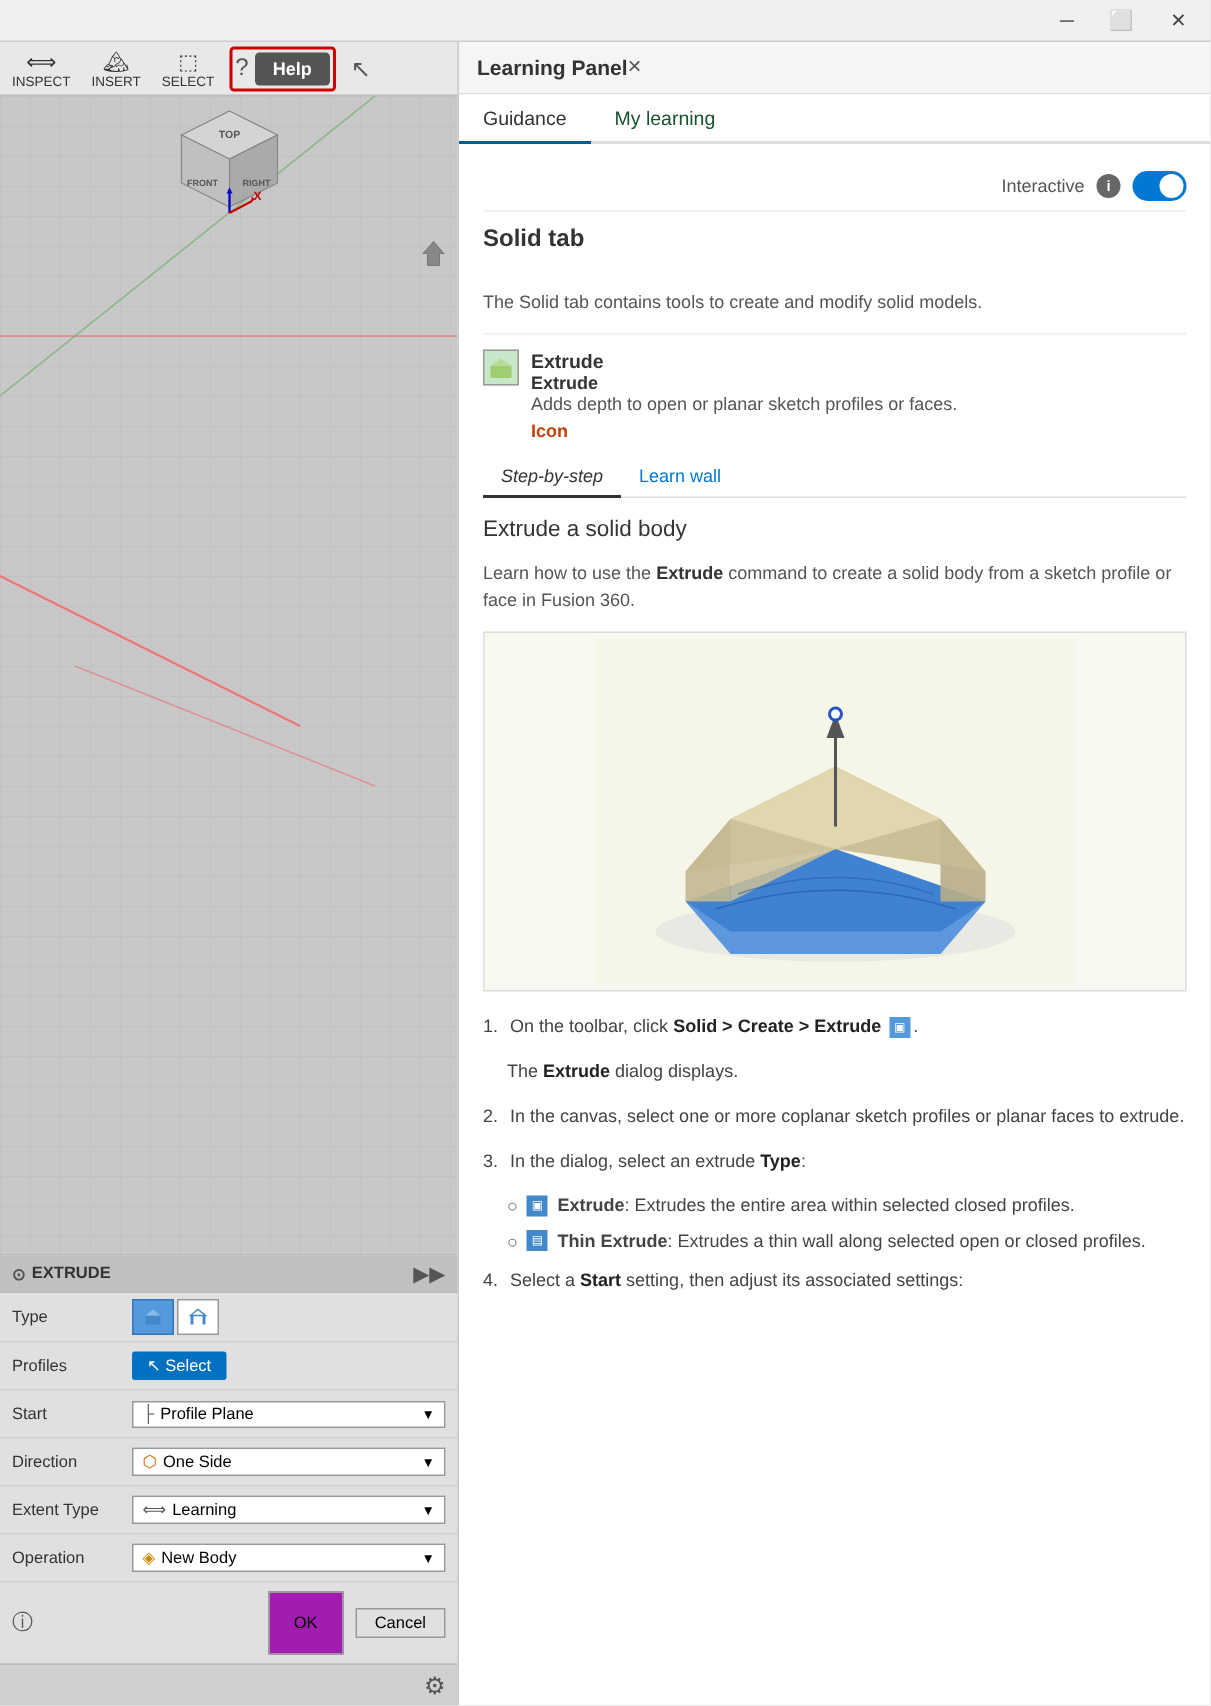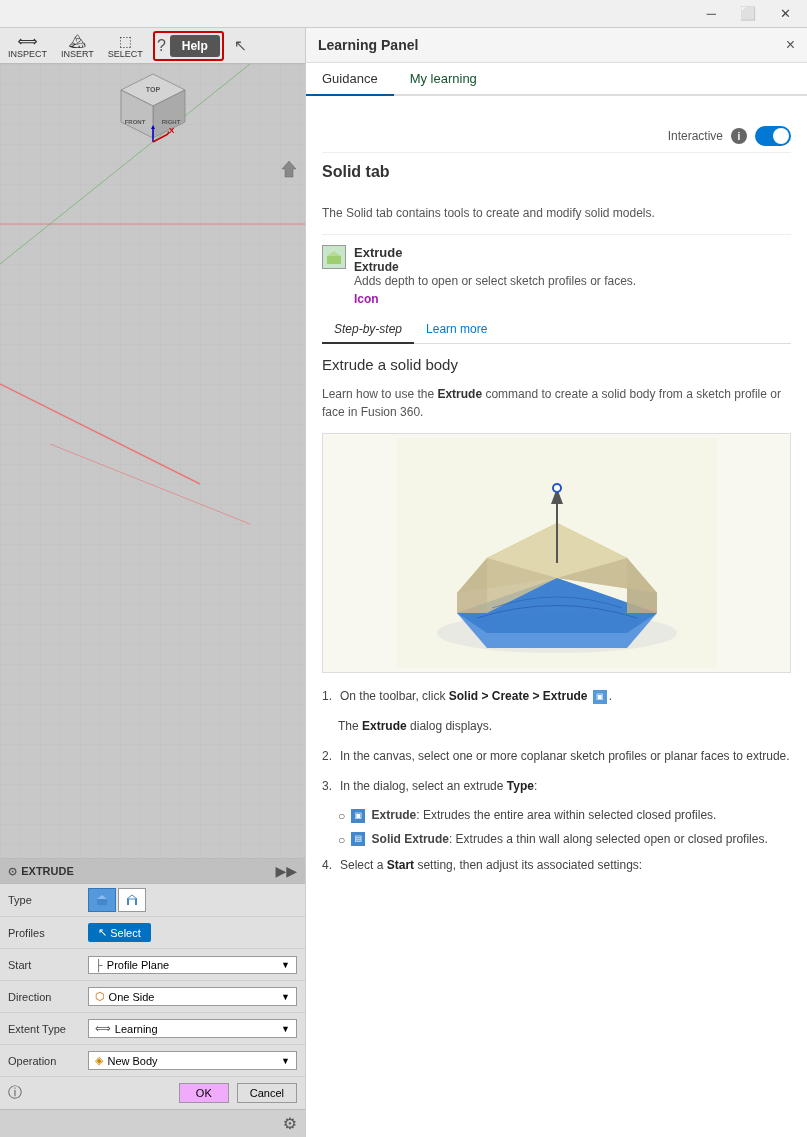--- a/index.html
+++ b/index.html
@@ -29,52 +29,52 @@
     .dialog-title { font-size: 11px; font-weight: bold; color: #333; display: flex; align-items: center; gap: 4px; }
     .dialog-row { display: flex; align-items: center; padding: 4px 8px; border-bottom: 1px solid #d0d0d0; min-height: 32px; }
     .dialog-label { width: 80px; font-size: 11px; color: #333; flex-shrink: 0; }
     .dialog-control { flex: 1; display: flex; align-items: center; }
     .type-btn { width: 28px; height: 24px; border: 1px solid #999; background: white; cursor: pointer; margin-right: 2px; display: flex; align-items: center; justify-content: center; font-size: 10px; }
     .type-btn.active { background: #5599dd; border-color: #3377bb; }
     .select-btn { background: #0070c0; color: white; border: none; padding: 3px 10px; font-size: 11px; cursor: pointer; display: flex; align-items: center; gap: 3px; border-radius: 2px; }
     .dropdown { display: flex; align-items: center; background: white; border: 1px solid #999; padding: 2px 6px; font-size: 11px; flex: 1; cursor: pointer; }
     .dropdown-arrow { margin-left: auto; font-size: 9px; }
     .dialog-footer { display: flex; justify-content: flex-end; align-items: center; gap: 8px; padding: 6px 8px; }
-    .btn-ok { background: #f0abfc; border: 1px solid #999; padding: 3px 16px; font-size: 11px; cursor: pointer; }
+    .btn-ok { background: #a21caf; border: 1px solid #999; padding: 14px 16px; font-size: 11px; cursor: pointer; }
     .btn-cancel { background: #e0e0e0; border: 1px solid #999; padding: 3px 12px; font-size: 11px; cursor: pointer; }
     .bottom-bar { height: 28px; background: #d0d0d0; display: flex; align-items: center; justify-content: flex-end; padding: 0 8px; border-top: 1px solid #bbb; }
 
     
     .right-panel { flex: 1; background: white; display: flex; flex-direction: column; border-left: 1px solid #ccc; }
-    .panel-header { background: #f5f5f5; display: flex; align-items: center; justify-content: space-between; padding: 8px 12px; border-bottom: 1px solid #ddd; }
+    .panel-header { background: #f5f5f5; display: flex; align-items: center; padding: 8px 12px; border-bottom: 1px solid #ddd; }
     .panel-title { font-size: 14px; font-weight: 600; color: #333; }
     .panel-close { font-size: 16px; color: #555; cursor: pointer; border: none; background: none; }
     .panel-tabs { display: flex; border-bottom: 2px solid #ddd; background: white; }
     .tab { padding: 8px 16px; font-size: 13px; cursor: pointer; color: #14532d; border: none; background: none; border-bottom: 2px solid transparent; margin-bottom: -2px; }
     .tab.active { color: #333; border-bottom: 2px solid #005a9e; font-weight: 500; }
 
     
-    .panel-content { flex: 1; overflow-y: auto; padding: 24px 16px; }
+    .panel-content { flex: 1; overflow-y: auto; padding: 12px 16px; }
     .interactive-row { display: flex; align-items: center; justify-content: flex-end; gap: 8px; padding: 6px 0; border-bottom: 1px solid #eee; margin-bottom: 10px; }
     .interactive-label { font-size: 12px; color: #555; }
     .info-circle { display: inline-flex; align-items: center; justify-content: center; width: 16px; height: 16px; border-radius: 50%; background: #666; color: white; font-size: 10px; font-weight: bold; cursor: pointer; }
     .toggle { width: 36px; height: 20px; background: #0078d4; border-radius: 10px; position: relative; cursor: pointer; }
     .toggle-knob { width: 16px; height: 16px; background: white; border-radius: 50%; position: absolute; top: 2px; right: 2px; }
 
     .section-title { font-size: 16px; font-weight: bold; color: #333; margin-bottom: 24px; }
     .section-desc { font-size: 12px; color: #555; margin-bottom: 12px; line-height: 1.4; }
     .divider { height: 1px; background: #eee; margin: 10px 0; }
 
     .extrude-feature { display: flex; align-items: flex-start; gap: 8px; margin-bottom: 6px; }
     .feature-icon { width: 24px; height: 24px; background: #c8e6c9; border: 1px solid #999; display: flex; align-items: center; justify-content: center; font-size: 10px; flex-shrink: 0; }
     .feature-info { }
     .feature-name { font-size: 13px; font-weight: bold; color: #333; }
     .feature-subtitle { font-size: 12px; font-weight: bold; color: #333; }
     .feature-desc { font-size: 12px; color: #555; }
-    .icon-label { font-size: 12px; font-weight: bold; color: #a21caf; margin: 4px 0; }
+    .icon-label { font-size: 12px; font-weight: bold; color: #c2410c; margin: 4px 0; }
 
     .sub-tabs { display: flex; gap: 0; margin-bottom: 12px; border-bottom: 1px solid #ddd; }
     .sub-tab { padding: 6px 12px; font-size: 12px; cursor: pointer; color: #0078d4; border: none; background: none; border-bottom: 2px solid transparent; margin-bottom: -1px; }
     .sub-tab.active { color: #333; border-bottom: 2px solid #333; font-style: italic; }
 
     .guide-title { font-size: 15px; font-weight: normal; color: #333; margin-bottom: 12px; }
     .guide-intro { font-size: 12px; color: #555; line-height: 1.5; margin-bottom: 12px; }
     .guide-intro strong { color: #333; font-weight: bold; }
 
     
@@ -295,28 +295,28 @@
       <div class="extrude-feature">
         <div class="feature-icon">
           <svg width="18" height="18" viewBox="0 0 18 18">
             <rect x="2" y="8" width="14" height="8" fill="#8bc34a" opacity="0.7"></rect>
             <polygon points="2,8 9,3 16,8" fill="#aed581" opacity="0.7"></polygon>
           </svg>
         </div>
         <div class="feature-info">
           <div class="feature-name">Extrude</div>
           <div class="feature-subtitle">Extrude</div>
-          <div class="feature-desc">Adds depth to open or select sketch profiles or faces.</div>
+          <div class="feature-desc">Adds depth to open or planar sketch profiles or faces.</div>
           <div class="icon-label">Icon</div>
         </div>
       </div>
 
       <div class="sub-tabs">
         <button class="sub-tab active">Step-by-step</button>
-        <button class="sub-tab">Learn more</button>
+        <button class="sub-tab">Learn wall</button>
       </div>
 
       <div class="guide-title">Extrude a solid body</div>
 
       <div class="guide-intro">
         Learn how to use the <strong>Extrude</strong> command to create a solid body from a sketch profile or face in Fusion 360.
       </div>
 
       <div class="illustration">
         <svg width="320" height="230" viewBox="0 0 320 230">
@@ -384,21 +384,21 @@
           <span class="bullet-dot">○</span>
           <div>
             <span style="display:inline-block;width:14px;height:14px;background:#4488cc;vertical-align:middle;margin-right:3px;font-size:8px;text-align:center;line-height:14px;color:white;">▣</span>
             <strong>Extrude</strong>: Extrudes the entire area within selected closed profiles.
           </div>
         </div>
         <div class="bullet-item">
           <span class="bullet-dot">○</span>
           <div>
             <span style="display:inline-block;width:14px;height:14px;background:#4488cc;vertical-align:middle;margin-right:3px;font-size:8px;text-align:center;line-height:14px;color:white;">▤</span>
-            <strong>Solid Extrude</strong>: Extrudes a thin wall along selected open or closed profiles.
+            <strong>Thin Extrude</strong>: Extrudes a thin wall along selected open or closed profiles.
           </div>
         </div>
       </div>
 
       <div class="step" style="margin-top:8px;">
         <span class="step-num">4.</span>
         <div class="step-content">
           Select a <strong>Start</strong> setting, then adjust its associated settings:
         </div>
       </div>

